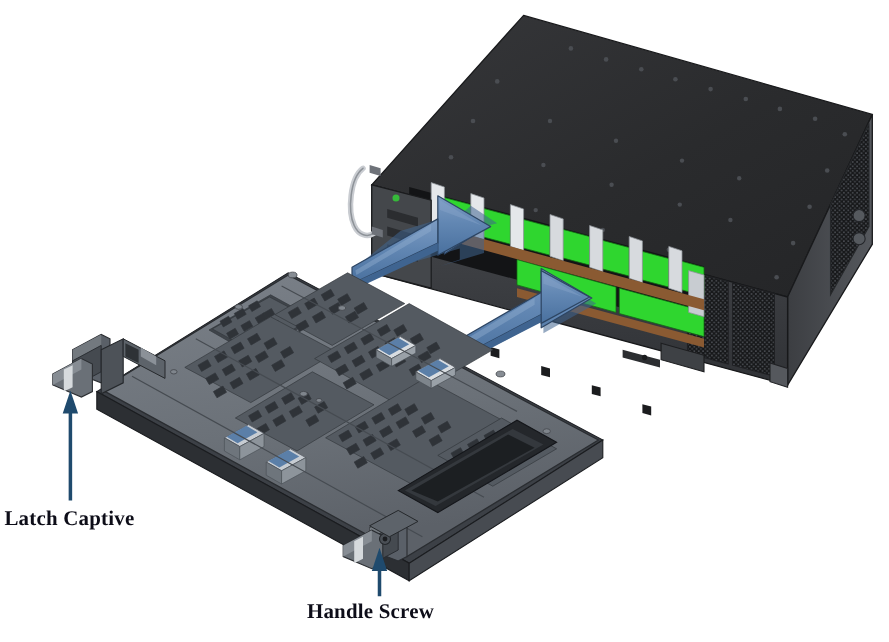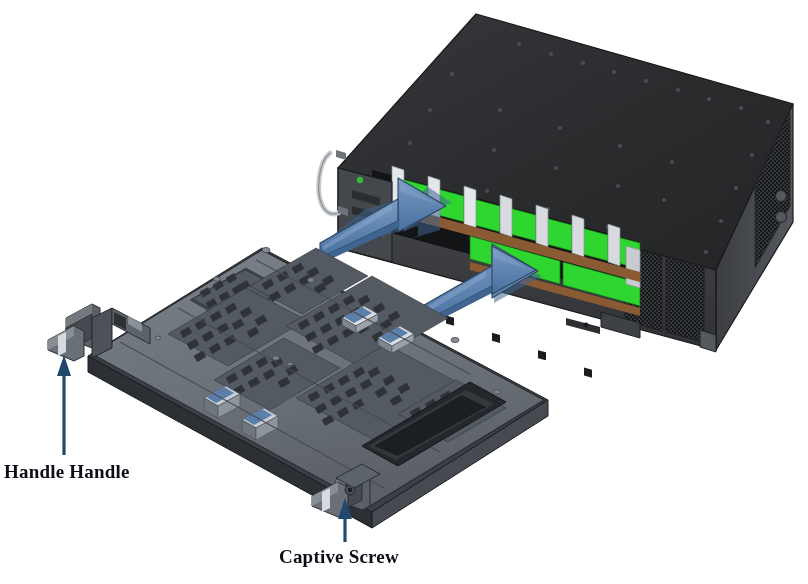--- a/index.html
+++ b/index.html
@@ -448,15 +448,15 @@
       <polygon points="64,355 57,376 71,376" fill="#1f4a6d"></polygon>
     </g>
 
     <g>
       <line x1="345" y1="542" x2="345" y2="514" stroke="#1f4a6d" stroke-width="3.2"></line>
       <polygon points="345,498 338,519 352,519" fill="#1f4a6d"></polygon>
     </g>
   </g>
 </svg>
 
-<div class="callout-label" id="label-latch-handle">Handle Handle</div>
-
-<div class="callout-label" id="label-captive-screw">Captive Screw</div>
+<div class="callout-label" id="label-latch-handle">Latch Captive</div>
+
+<div class="callout-label" id="label-captive-screw">Handle Screw</div>
 
 </body></html>

